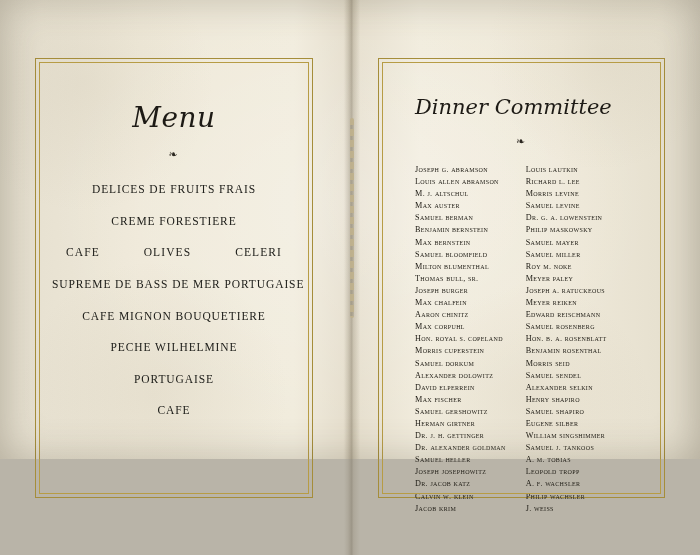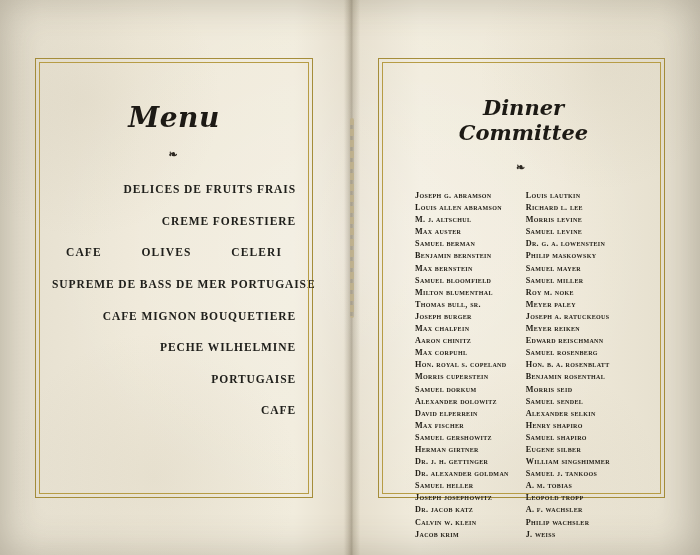--- a/index.html
+++ b/index.html
@@ -10,27 +10,26 @@
     width: 700px;
     height: 555px;
     overflow: hidden;
     background: #b9b4a8;
     font-family: "Liberation Serif", serif;
   }
 
   .scan {
     position: relative;
     width: 700px;
-    height: 555px;
+    height: 459px;
     background:
       radial-gradient(ellipse at 50% 45%, rgba(255,255,255,0.22), rgba(0,0,0,0) 62%),
       linear-gradient(90deg, #ded8c8 0%, #e8e2d2 6%, #efe9d9 20%, #f1ecdd 42%,
                       #e6dfce 49%, #d8d0bd 50.2%, #e7e0cf 51.5%, #f1ecdd 60%,
                       #efe9d9 80%, #e7e1d0 94%, #d9d3c3 100%);
-    font-weight: bold;
   }
 
   
   .grain {
     position: absolute;
     inset: 0;
     background:
       radial-gradient(circle at 12% 18%, rgba(160,148,120,0.10), rgba(0,0,0,0) 18%),
       radial-gradient(circle at 86% 12%, rgba(160,148,120,0.10), rgba(0,0,0,0) 16%),
       radial-gradient(circle at 22% 86%, rgba(150,138,110,0.10), rgba(0,0,0,0) 20%),
@@ -117,21 +116,21 @@
     letter-spacing: 2px;
     margin-top: 14px;
   }
   .ornament.right { margin-top: 16px; }
 
   .menu-list {
     margin-top: 22px;
     padding: 0 6px;
   }
   .menu-line {
-    text-align: right;
+    text-align: center;
     color: #20201c;
     font-family: "Liberation Serif", serif;
     font-size: 11.5px;
     letter-spacing: 0.9px;
     line-height: 1.1;
     margin: 0 0 19px 0;
     white-space: nowrap;
   }
   .menu-line.triple {
     display: flex;

